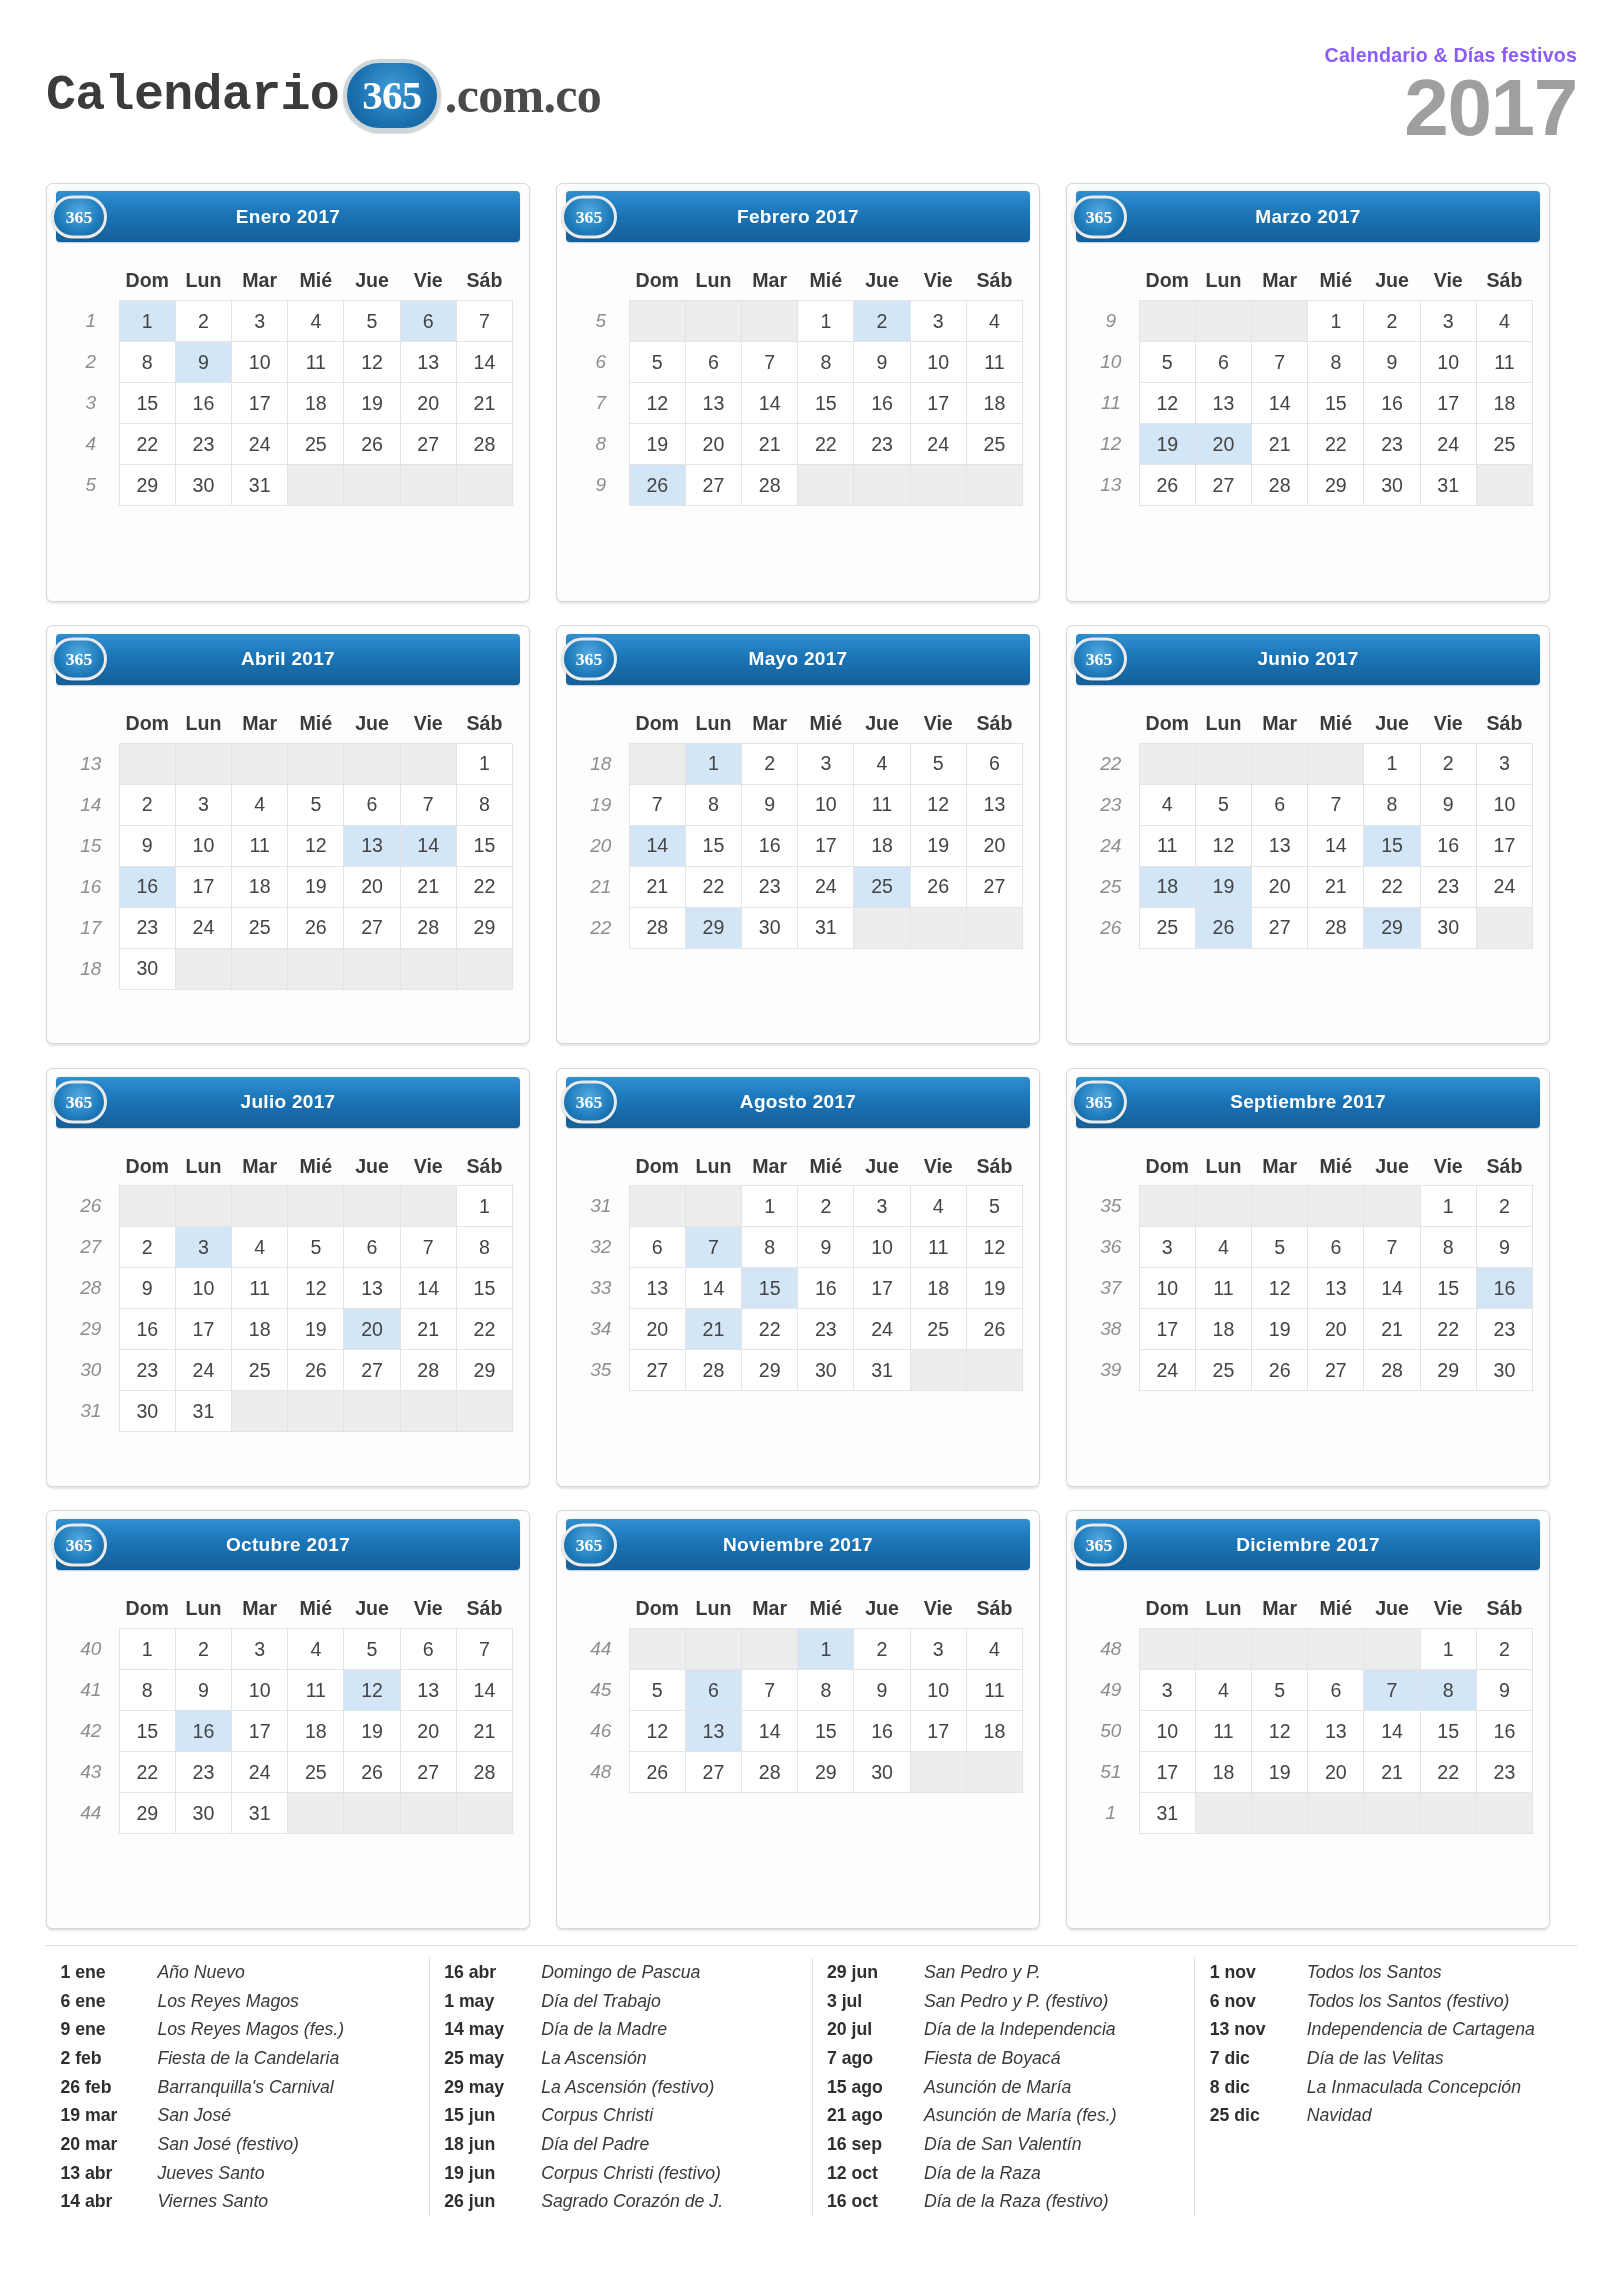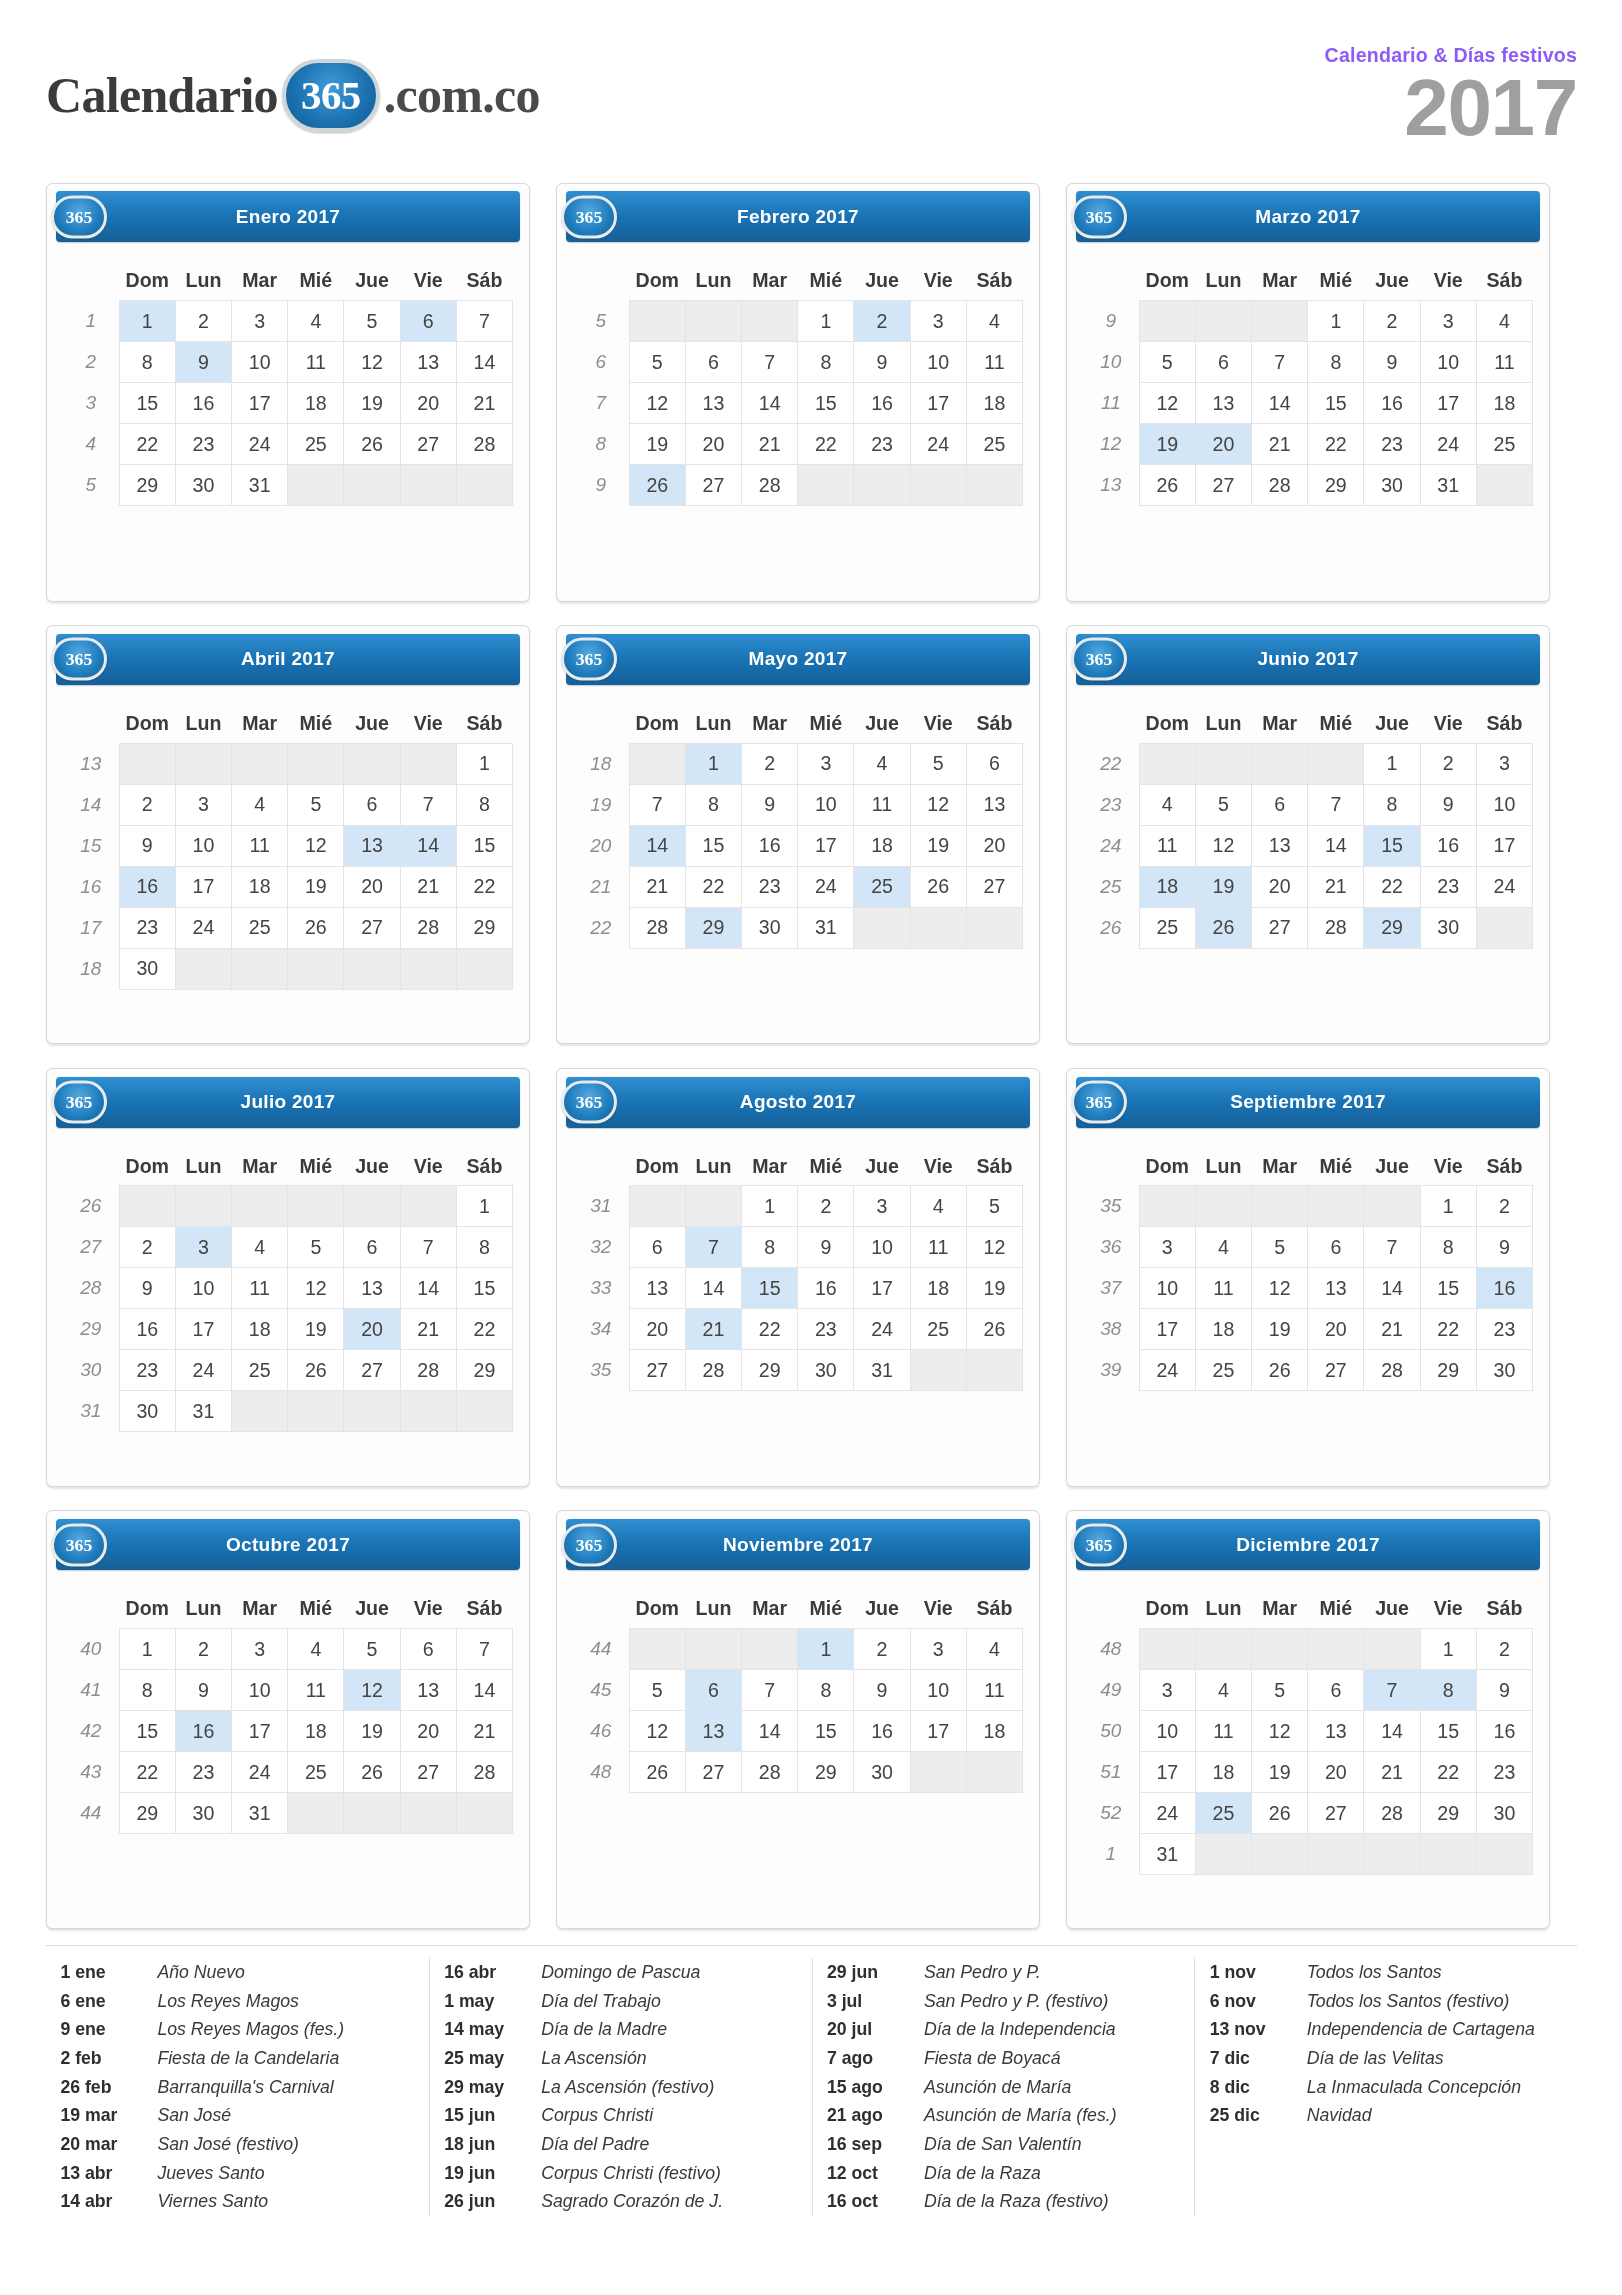--- a/index.html
+++ b/index.html
@@ -10,21 +10,21 @@
     background: #ffffff;
     font-family: "Liberation Sans", sans-serif;
     color: #333;
     -webkit-font-smoothing: antialiased;
   }
   .page { width: 1623px; height: 2295px; padding: 39px 46px 0 46px; position: relative; }
 
   
   .header { display: flex; align-items: flex-start; justify-content: space-between; height: 137px; }
   .logo { display: flex; align-items: center; font-size: 50px; font-weight: bold; color: #3b3b3b; letter-spacing: -0.7px; margin-top: 19.6px; }
-  .logo .word { font-family: Liberation Serif, serif; font-weight: bold; }
+  .logo .word { font-family: Liberation Mono, monospace; font-weight: bold; }
   .logo-badge {
     width: 98px; height: 73px; margin: 0 3.9px;
     background: radial-gradient(circle at 50% 38%, #3f9bd9 0%, #1a6fad 62%, #125d96 100%);
     border-radius: 37px / 37px;
     border: 4.6px solid #cfd6da;
     color: #ffffff;
     display: flex; align-items: center; justify-content: center;
     font-family: "Liberation Serif", serif;
     font-size: 41px; font-weight: bold;
     box-shadow: 0 1.3px 2px rgba(0,0,0,.25);
@@ -957,30 +957,20 @@
               <td class="wk">51</td>
               <td class="d">17</td>
               <td class="d">18</td>
               <td class="d">19</td>
               <td class="d">20</td>
               <td class="d">21</td>
               <td class="d">22</td>
               <td class="d">23</td>
             </tr>
             <tr>
-              <td class="wk">52</td>
-              <td class="d">24</td>
-              <td class="d hol">25</td>
-              <td class="d">26</td>
-              <td class="d">27</td>
-              <td class="d">28</td>
-              <td class="d">29</td>
-              <td class="d">30</td>
-            </tr>
-            <tr>
               <td class="wk">1</td>
               <td class="d">31</td>
               <td class="d empty"></td>
               <td class="d empty"></td>
               <td class="d empty"></td>
               <td class="d empty"></td>
               <td class="d empty"></td>
               <td class="d empty"></td>
             </tr>
           </tbody>

